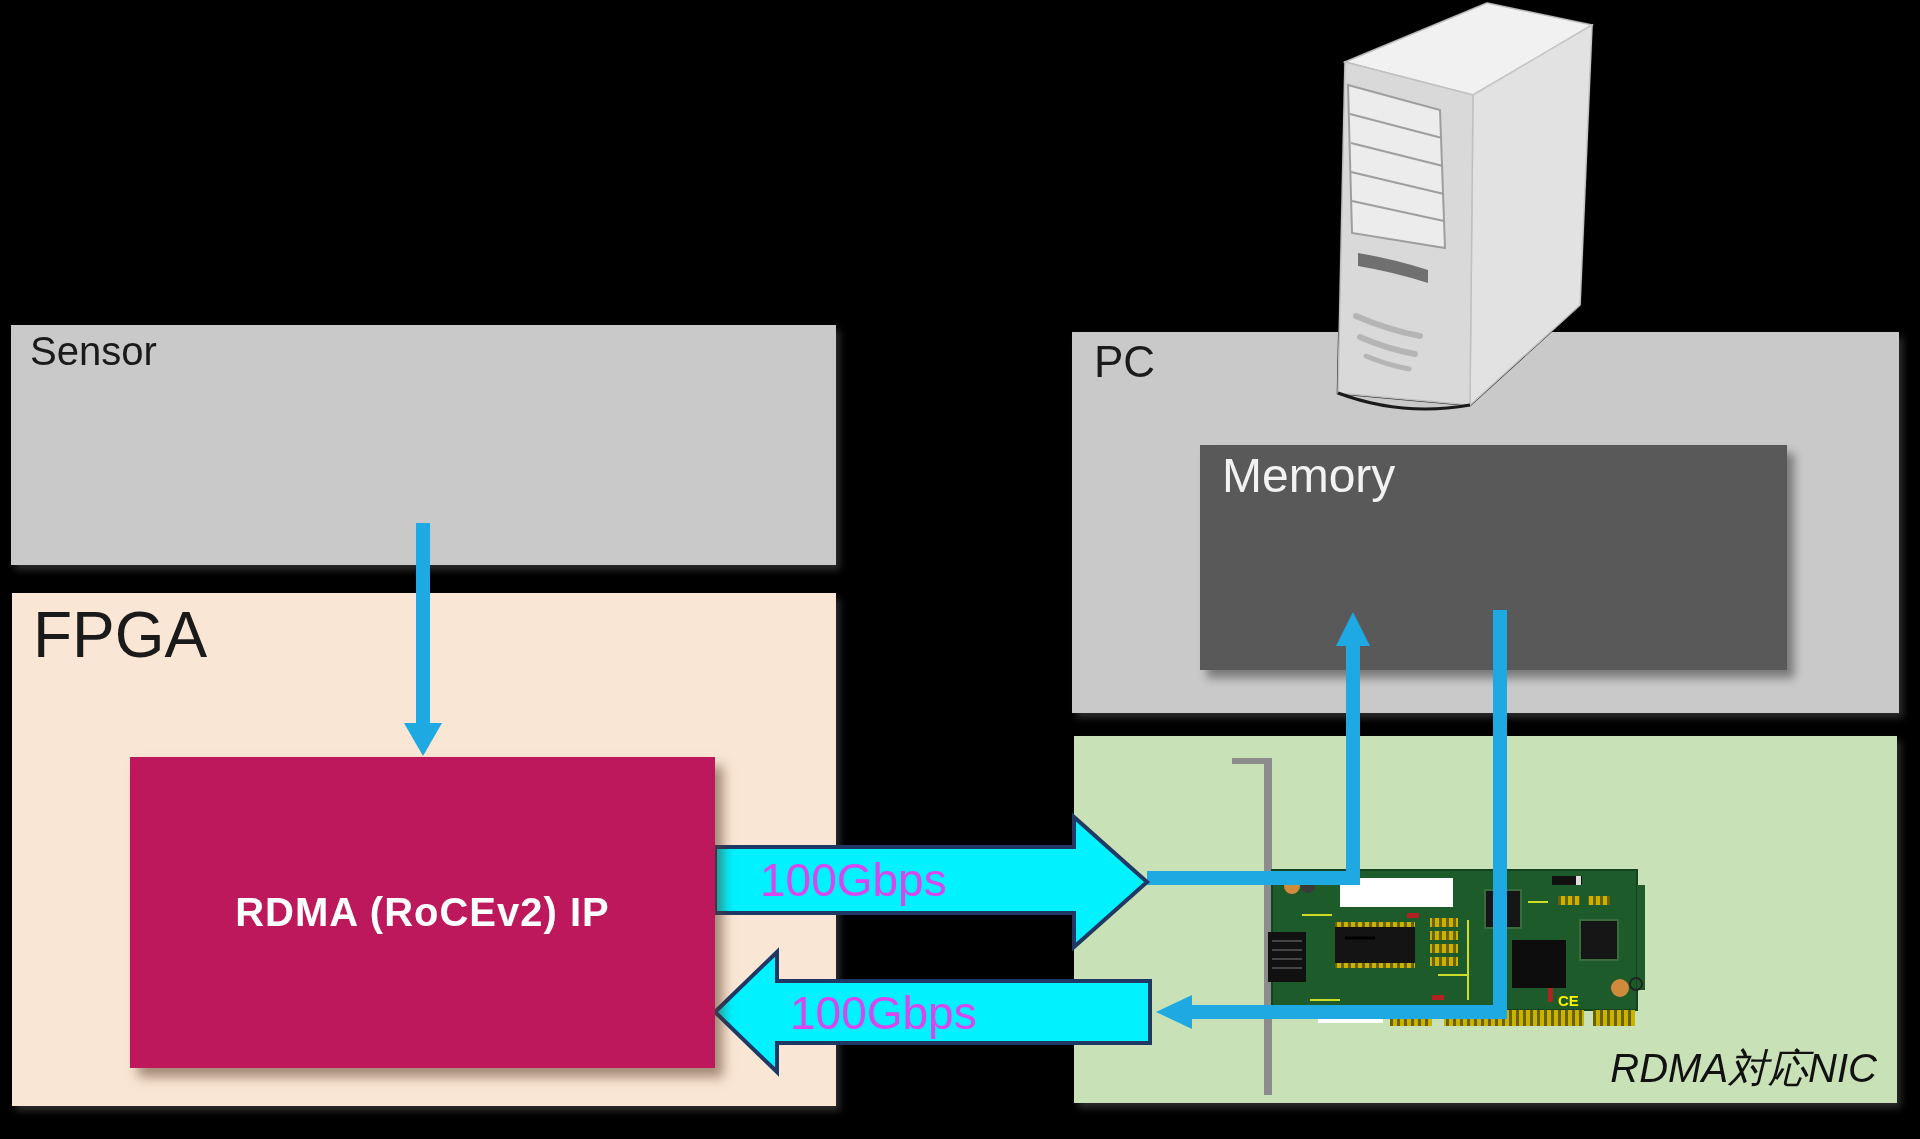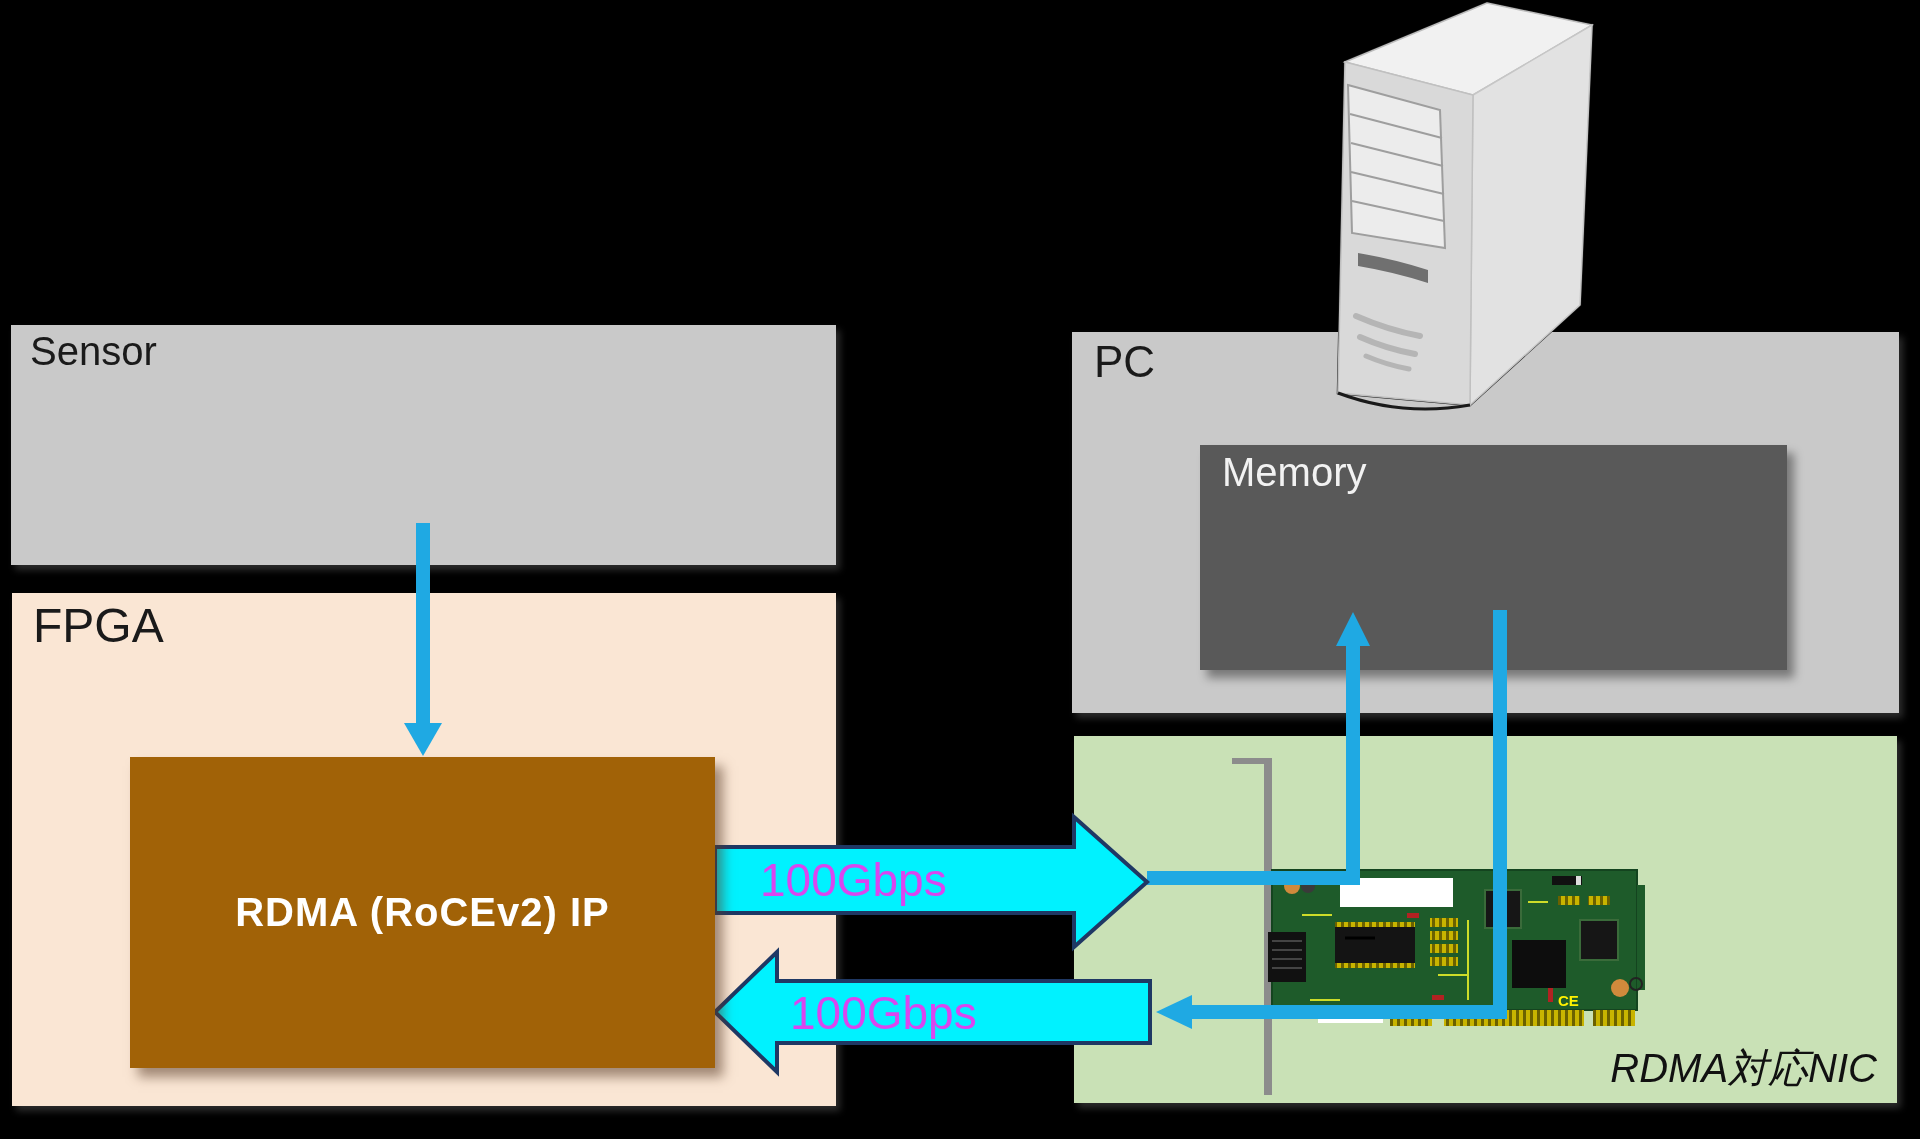--- a/index.html
+++ b/index.html
@@ -10,28 +10,28 @@
   #sensor-box{left:11px;top:325px;width:825px;height:240px;background:#C9C9C9;
               box-shadow:4px 5px 7px rgba(80,80,80,.55);}
   #fpga-box{left:12px;top:593px;width:824px;height:513px;background:#FAE6D4;
             box-shadow:4px 5px 7px rgba(80,80,80,.55);}
   #pc-box{left:1072px;top:332px;width:827px;height:381px;background:#C9C9C9;
           box-shadow:4px 5px 7px rgba(80,80,80,.55);}
   #memory-box{left:1200px;top:445px;width:587px;height:225px;background:#595959;
               box-shadow:7px 8px 9px rgba(0,0,0,.4);}
   #nic-box{left:1074px;top:736px;width:823px;height:367px;background:#C9E1B6;
            box-shadow:4px 5px 7px rgba(80,80,80,.55);}
-  #rdma-box{left:130px;top:757px;width:585px;height:311px;background:#a16207;
+  #rdma-box{left:130px;top:757px;width:585px;height:311px;background:#be185d;
             box-shadow:8px 9px 11px rgba(90,60,40,.55);
             display:flex;align-items:center;justify-content:center;}
   #rdma-box .t{color:#fff;font-size:40px;font-weight:bold;letter-spacing:1px;}
   #sensor-label{left:30px;top:329px;font-size:40px;}
-  #fpga-label{left:33px;top:600px;font-size:48px;}
+  #fpga-label{left:33px;top:600px;font-size:64px;}
   #pc-label{left:1094px;top:338px;font-size:44px;}
-  #memory-label{left:1222px;top:450px;font-size:40px;color:#F2F2F2;}
+  #memory-label{left:1222px;top:450px;font-size:48px;color:#F2F2F2;}
   #nic-label{right:43px;top:1046px;font-size:40px;color:#111;}
   .gbps{position:absolute;width:320px;font-size:46px;color:#d946ef;}
   #gbps-right{left:760px;top:853px;}
   #gbps-left{left:790px;top:986px;}
   svg{position:absolute;display:block;}
   #overlay{left:0;top:0;}
 </style>
 </head>
 <body>
 

